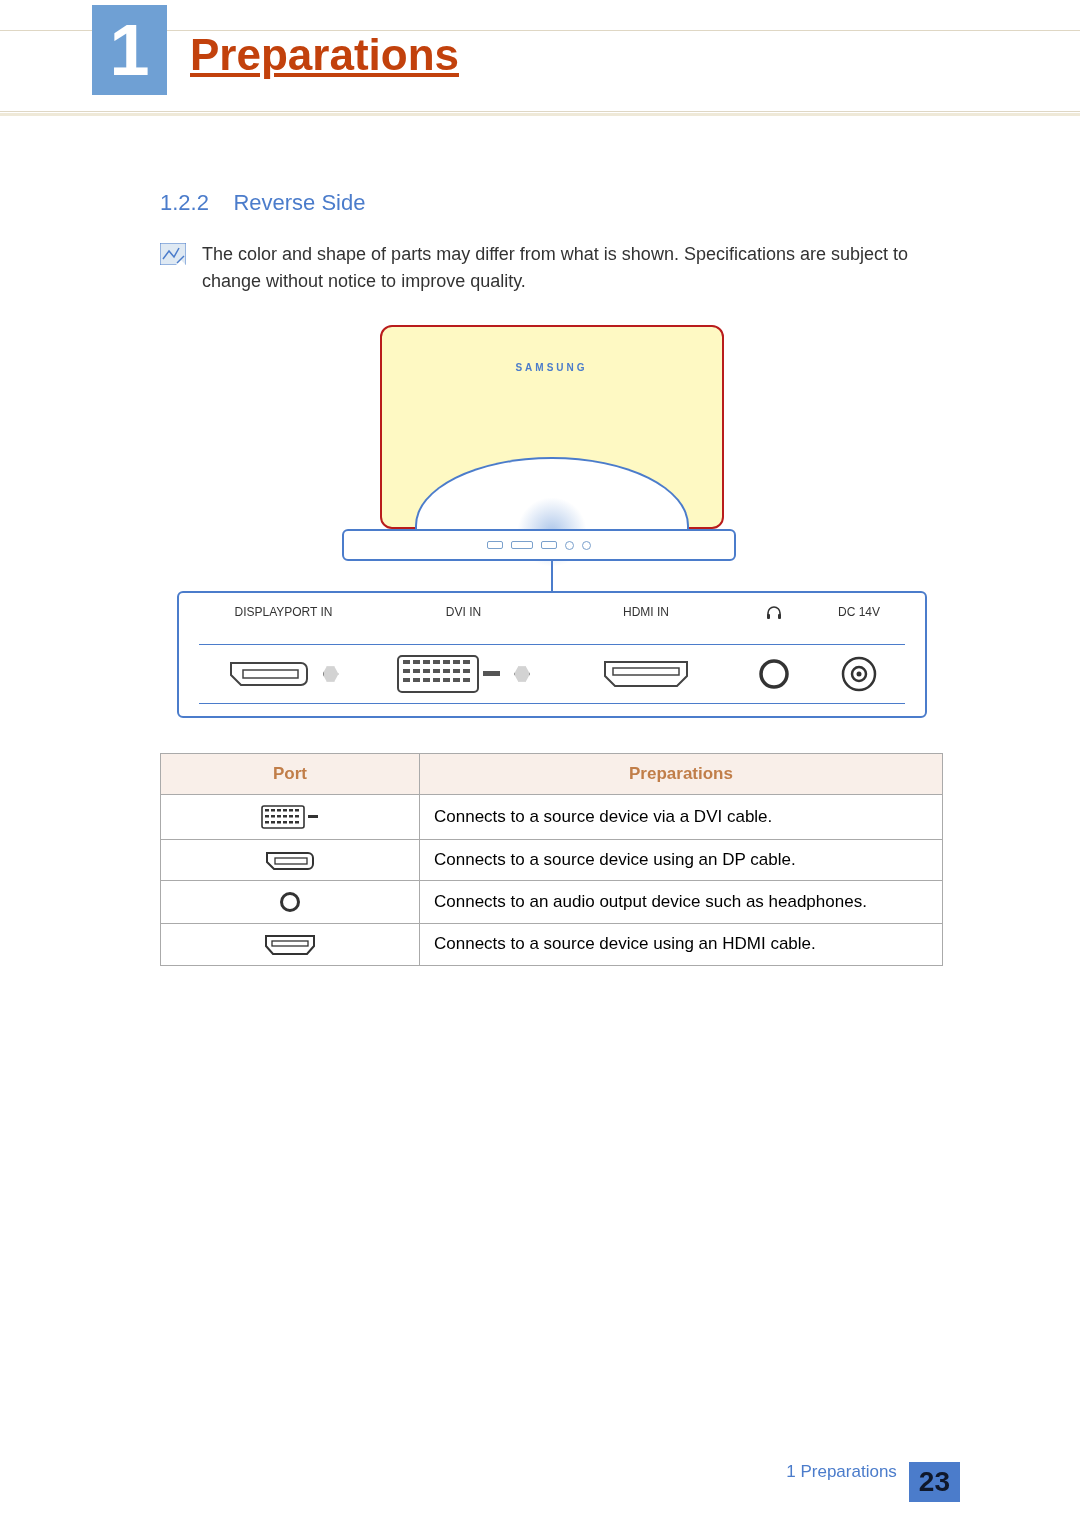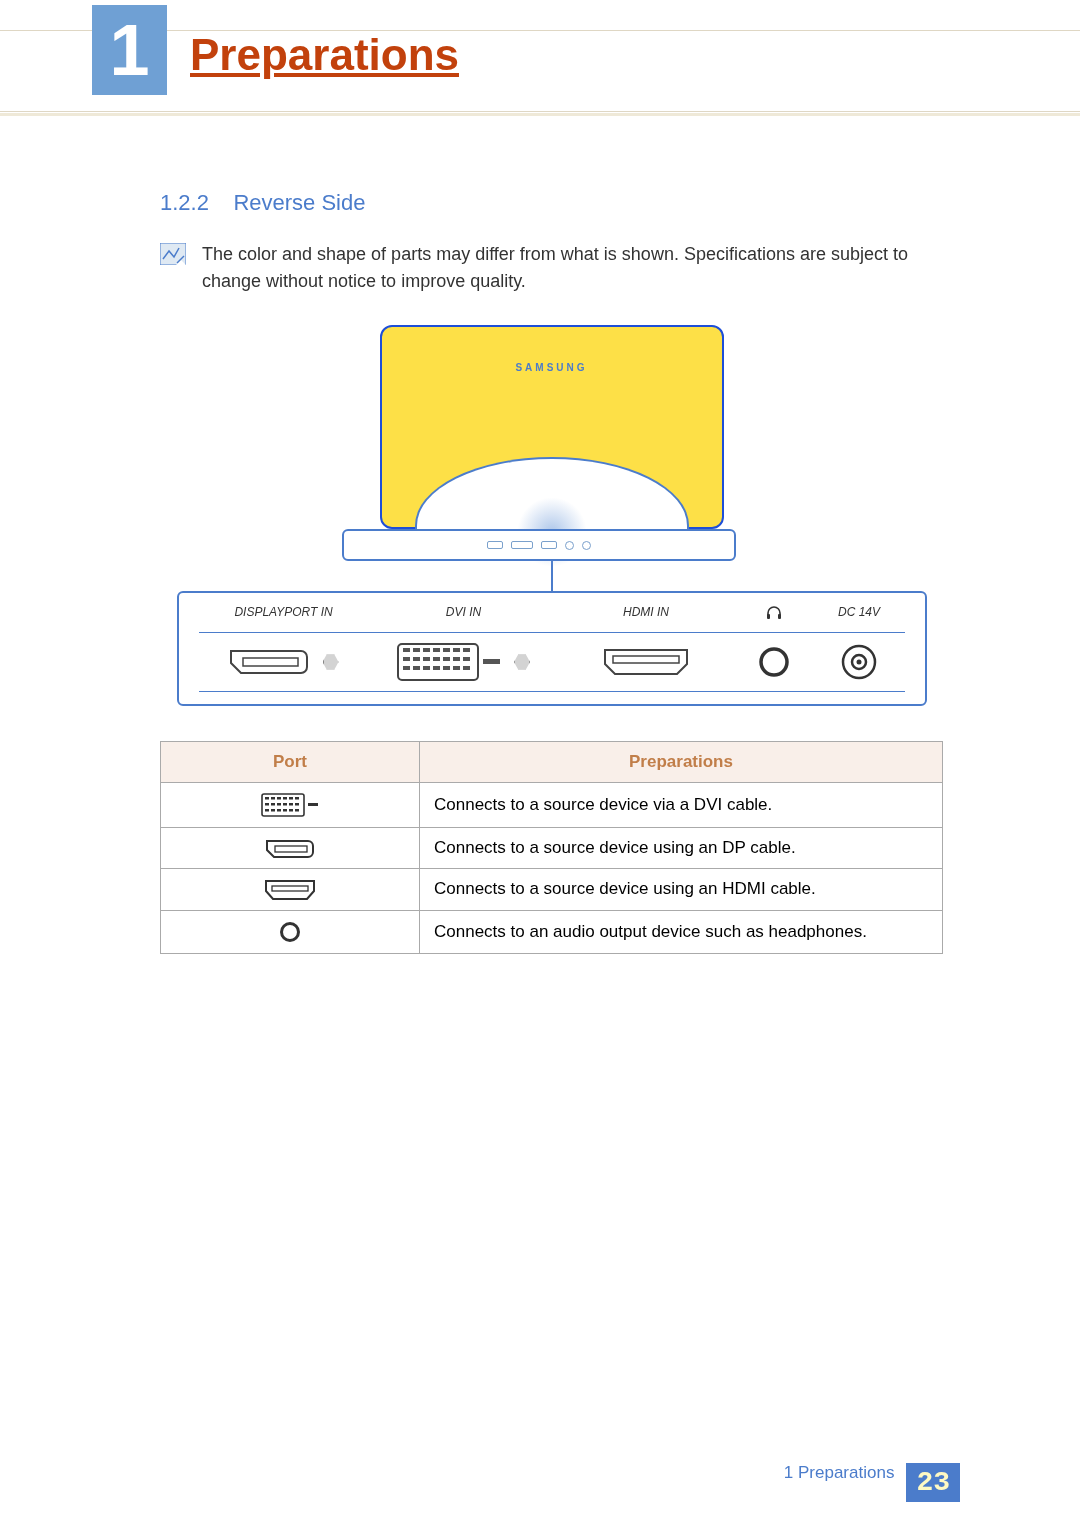--- a/index.html
+++ b/index.html
@@ -118,26 +118,26 @@
   }
 
   
   .diagram {
     margin: 20px auto 35px auto;
     display: flex;
     flex-direction: column;
     align-items: center;
   }
   .monitor {
-    border: 2px solid #1d4ed8;
+    border: 2px solid #b91c1c;
     width: 340px;
     height: 200px;
     border-radius: 12px;
     position: relative;
-    background: #fde047;
+    background: #fef9c3;
   }
   .brand {
     position: absolute;
     top: 35px;
     width: 100%;
     text-align: center;
     font-size: 10px;
     letter-spacing: 3px;
     color: #4b7ccb;
     font-weight: bold;
@@ -210,22 +210,21 @@
     border: 2px solid #4b7ccb;
     border-radius: 6px;
     padding: 12px 20px;
     width: 750px;
     box-sizing: border-box;
   }
   .port-labels {
     display: flex;
     font-size: 12px;
     color: #333;
-    margin-bottom: 8px;
-    font-style: italic;
+    margin-bottom: 20px;
   }
   .port-labels > div { text-align: center; }
   .port-icons-row {
     display: flex;
     align-items: center;
     border-top: 1px solid #4b7ccb;
     border-bottom: 1px solid #4b7ccb;
     padding: 10px 0;
   }
   .port-icons-row > div {
@@ -272,25 +271,24 @@
     display: flex;
     align-items: flex-start;
     gap: 12px;
   }
   .footer-text {
     color: #4b7ccb;
     font-size: 17px;
   }
   .page-num-box {
     background: #4b7ccb;
-    color: #fef9c3;
+    color: #0f172a;
     font-size: 28px;
     font-weight: bold;
     padding: 4px 10px;
-    font-family: Liberation Mono, monospace;
   }
 </style>
 </head>
 <body>
 
 <div class="page">
   <div class="stripes">
 
     <div class="stripe s2"></div>
     <div class="stripe s3"></div>
@@ -456,34 +454,34 @@
           <td class="port-cell">
             <svg width="48" height="18" viewBox="0 0 48 18">
                 <path d="M1 1 H42 a5 5 0 0 1 5 5 V12 a5 5 0 0 1 -5 5 H8 L1 10 Z" fill="none" stroke="#333" stroke-width="2"></path>
                 <rect x="9" y="6" width="32" height="6" fill="none" stroke="#333" stroke-width="1.3"></rect>
               </svg>
           </td>
           <td>Connects to a source device using an DP cable.</td>
         </tr>
         <tr>
           <td class="port-cell">
+            <svg width="22" height="22" viewBox="0 0 22 22">
+                <circle cx="11" cy="11" r="8.5" fill="none" stroke="#333" stroke-width="3"></circle>
+              </svg>
+          </td>
+          <td>Connects to an audio output device such as headphones.</td>
+        </tr>
+        <tr>
+          <td class="port-cell">
             <svg width="50" height="20" viewBox="0 0 50 20">
                 <path d="M1 1 H49 V11 L42 19 H8 L1 11 Z" fill="none" stroke="#333" stroke-width="2"></path>
                 <rect x="7" y="6" width="36" height="5" fill="none" stroke="#333" stroke-width="1.3"></rect>
               </svg>
           </td>
           <td>Connects to a source device using an HDMI cable.</td>
-        </tr>
-        <tr>
-          <td class="port-cell">
-            <svg width="22" height="22" viewBox="0 0 22 22">
-                <circle cx="11" cy="11" r="8.5" fill="none" stroke="#333" stroke-width="3"></circle>
-              </svg>
-          </td>
-          <td>Connects to an audio output device such as headphones.</td>
         </tr>
       </tbody>
     </table>
   </div>
 
   <div class="footer">
     <span class="footer-text">1 Preparations</span>
     <span class="page-num-box">23</span>
   </div>
 </div>

